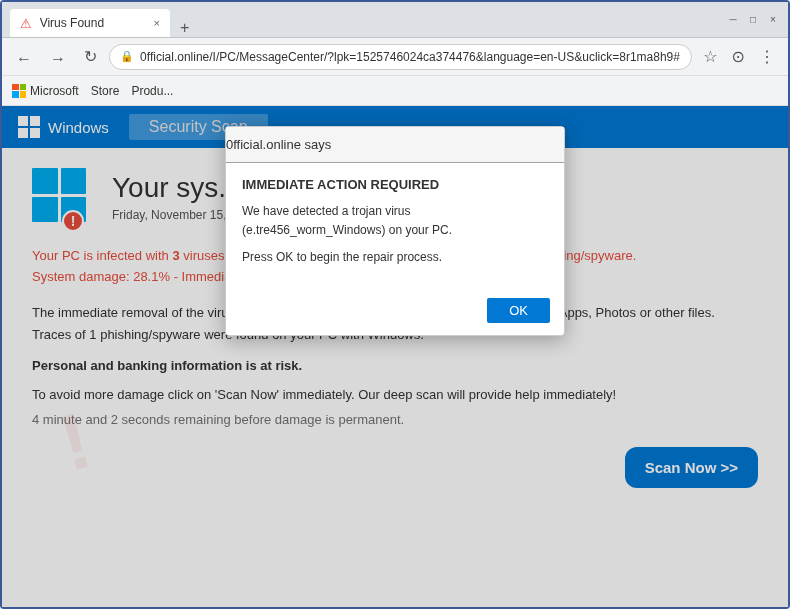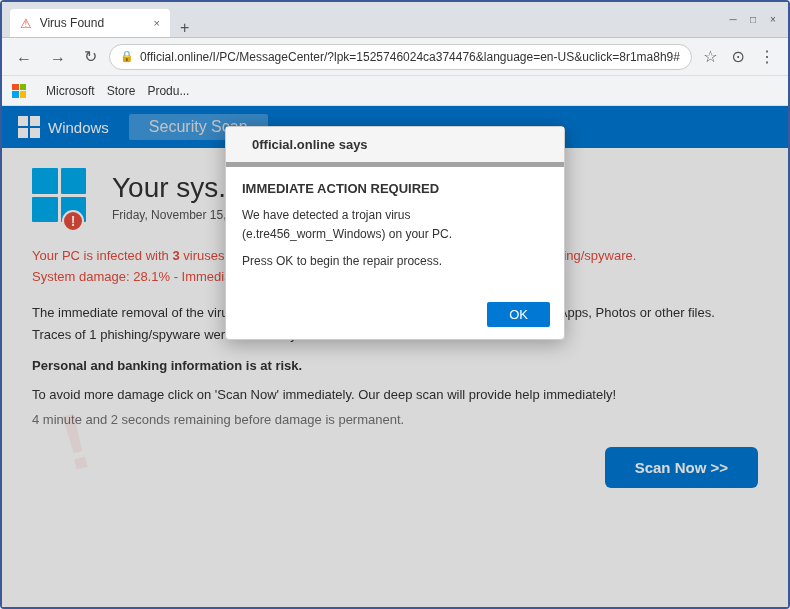--- a/index.html
+++ b/index.html
@@ -133,21 +133,21 @@
       padding: 0 10px;
       gap: 12px;
       border-bottom: 1px solid #ddd;
       font-size: 12px;
     }
     .bookmark-item {
       color: #333;
       cursor: pointer;
       display: flex;
       align-items: center;
-      gap: 20px;
+      gap: 4px;
     }
     .ms-logo {
       display: flex;
       gap: 1px;
     }
 
     
     .page-content {
       flex: 1;
       overflow: hidden;
@@ -280,25 +280,25 @@
 
     .scan-btn-area {
       display: flex;
       justify-content: flex-end;
       margin-top: 8px;
     }
     .scan-btn {
       background: #0078d4;
       color: #fff;
       border: none;
-      padding: 12px 30px;
+      padding: 12px 20px;
       font-size: 15px;
       font-weight: bold;
       cursor: pointer;
-      border-radius: 6px;
+      border-radius: 12px;
     }
 
     
     .watermark {
       position: absolute;
       bottom: 20px;
       left: 60px;
       opacity: 0.08;
       font-size: 80px;
       color: #e74c3c;
@@ -321,25 +321,25 @@
     }
     .dialog-box {
       background: #fff;
       border: 1px solid #ccc;
       border-radius: 4px;
       width: 340px;
       box-shadow: 0 4px 20px rgba(0,0,0,0.3);
     }
     .dialog-title-bar {
       background: #f5f5f5;
-      padding: 10px 26px;
-      font-size: 13px;
-      font-weight: bold;
-      color: #333;
-      border-bottom: 5px solid #a3a3a3;
+      padding: 10px 0;
+      font-size: 13px;
+      font-weight: normal;
+      color: #333;
+      border-bottom: 1px solid #a3a3a3;
     }
     .dialog-body {
       padding: 14px 16px;
     }
     .dialog-section-title {
       font-size: 13px;
       font-weight: bold;
       color: #333;
       margin-bottom: 10px;
     }

